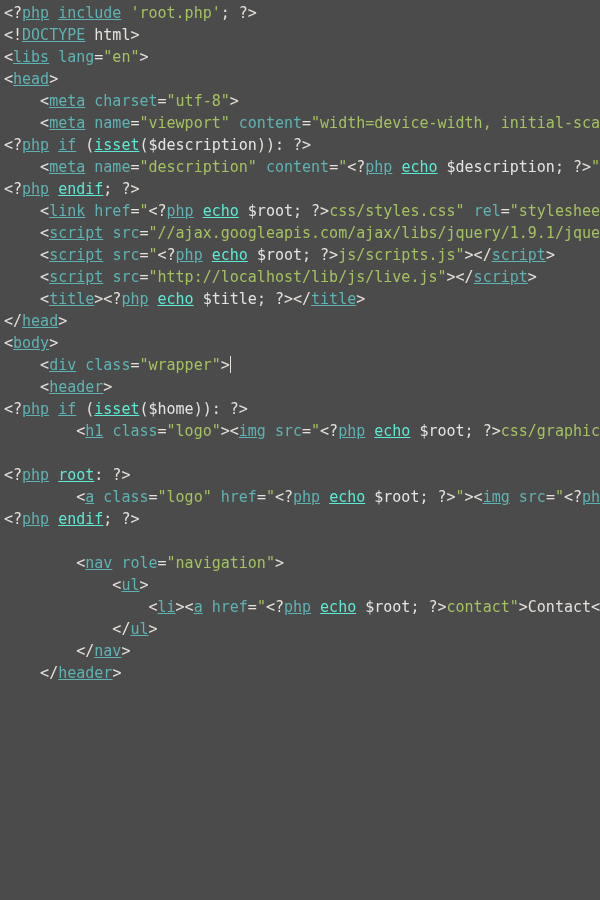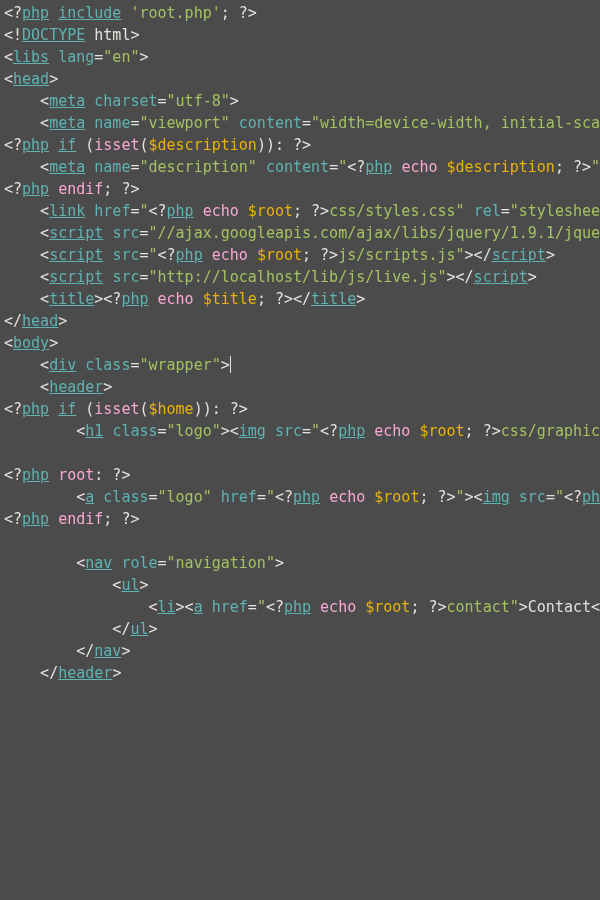--- a/index.html
+++ b/index.html
@@ -17,22 +17,22 @@
     font-size: 15px;
     line-height: 22px;
     color: #e6e1dc;
     white-space: pre;
     letter-spacing: 0;
   }
   .c-punct   { color: #e6e1dc; }   
   .c-tag     { color: #5fb3b3; text-decoration: underline; }   
   .c-attr    { color: #5fb3b3; text-align: right; }   
   .c-string  { color: #a5c261; }   
-  .c-key     { color: #f9a8d4; }   
-  .c-var     { color: #eab308; }   
+  .c-key     { color: #5eead4; text-decoration: underline; }   
+  .c-var     { color: #e5e5e5; }   
   .c-doctype { color: #5fb3b3; text-decoration: underline; }
   .cursor {
     display: inline-block;
     width: 1px;
     height: 17px;
     background: #e6e1dc;
     vertical-align: -3px;
   }
 </style>
 </head>

